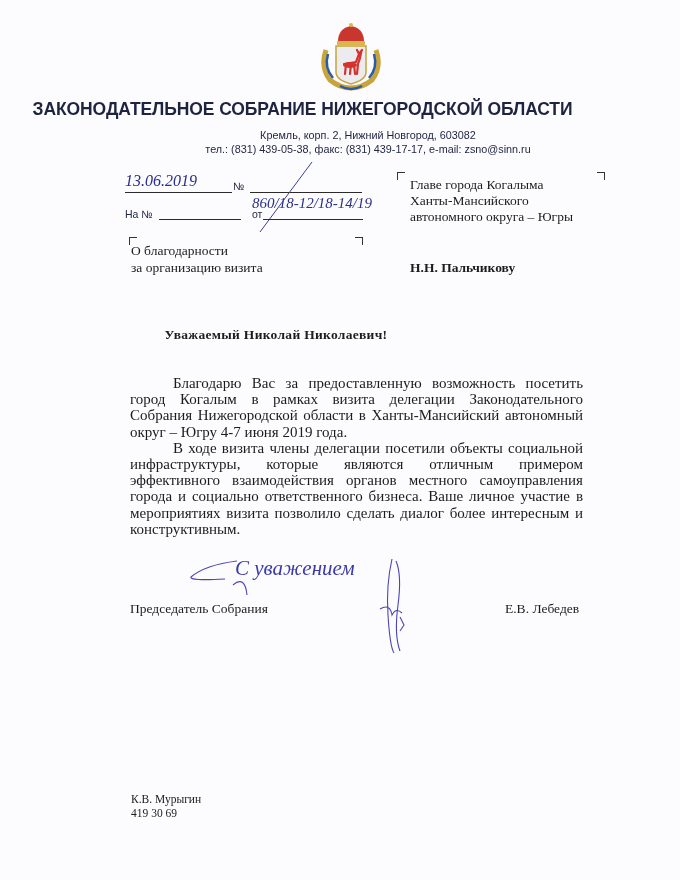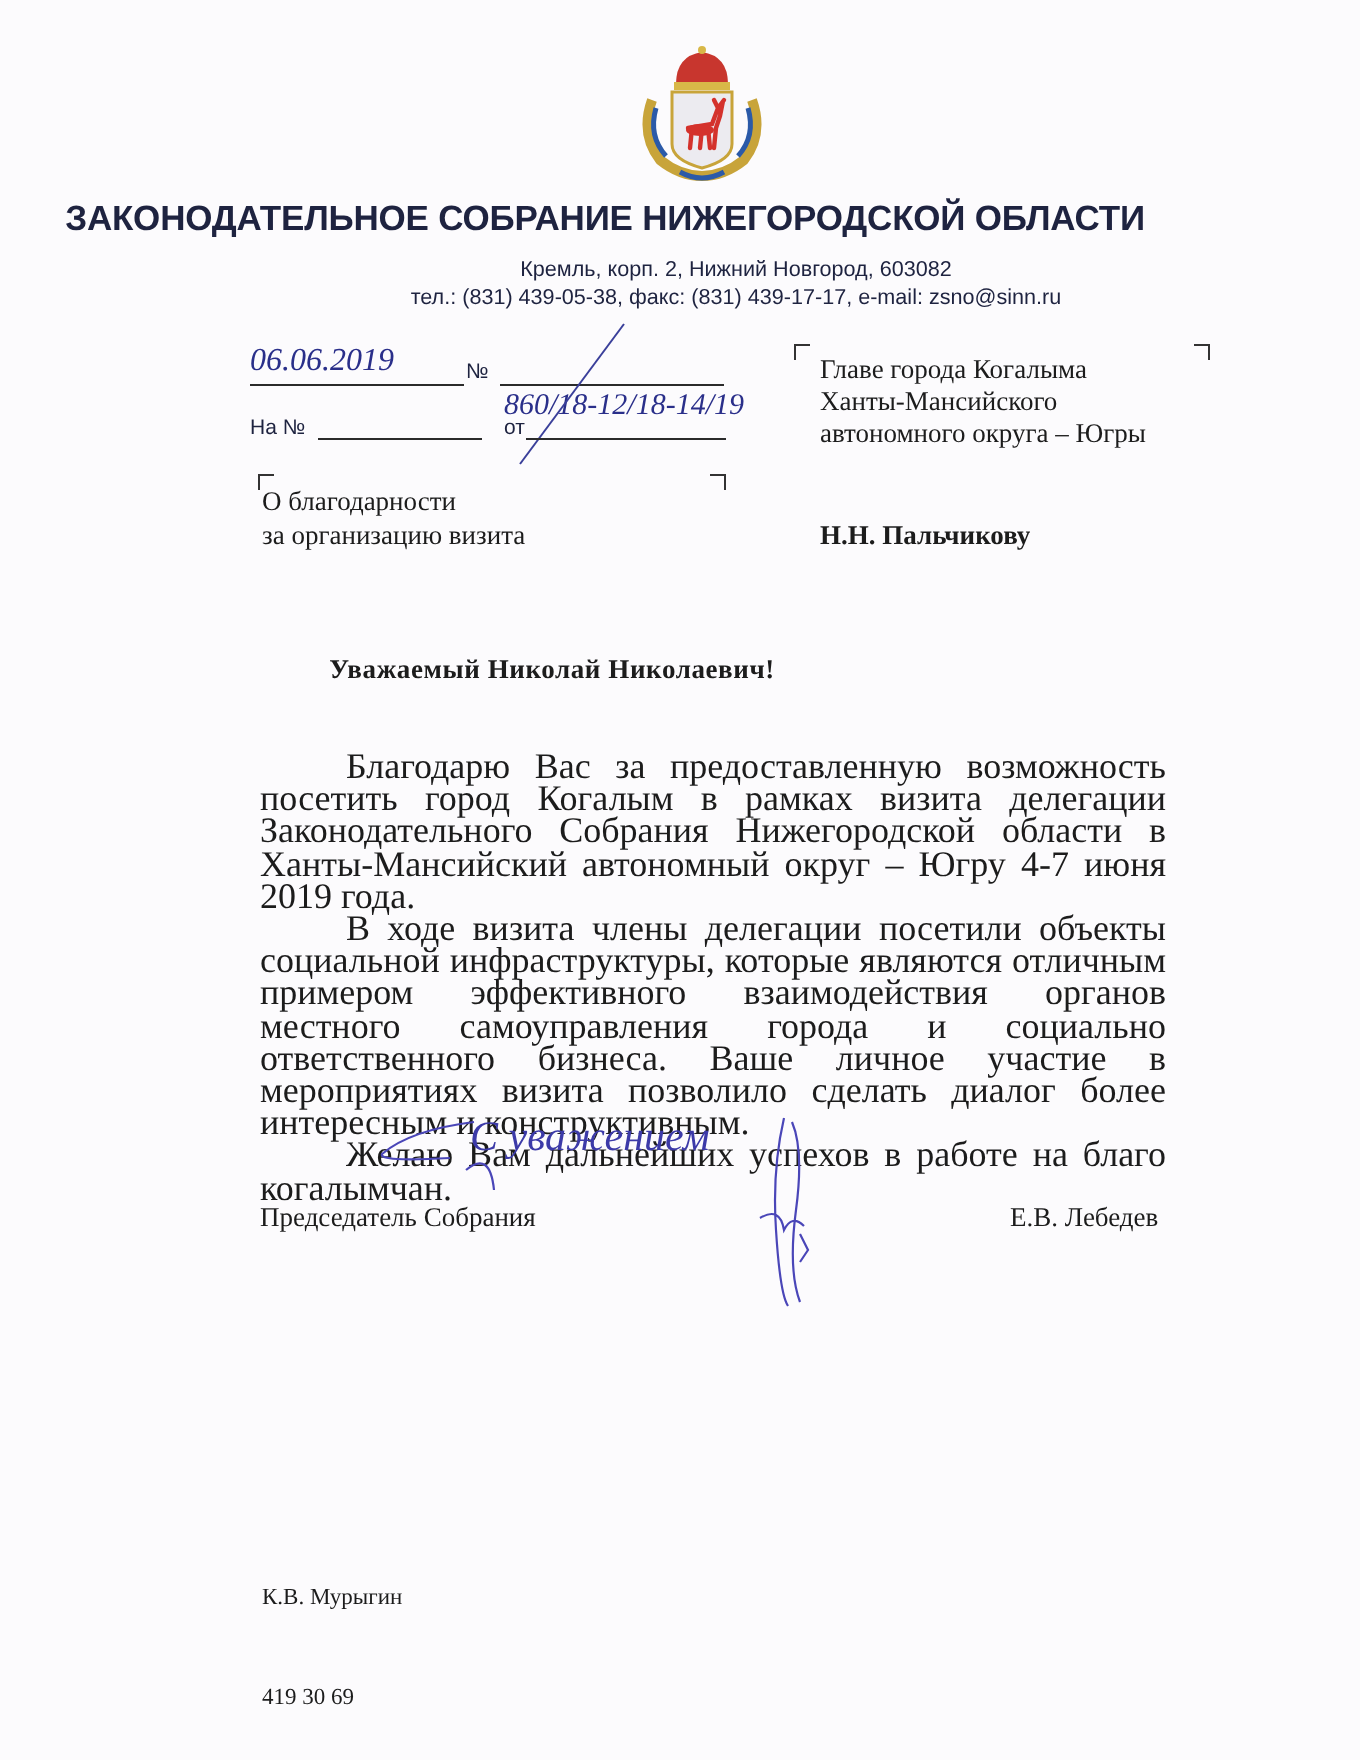--- a/index.html
+++ b/index.html
@@ -17,21 +17,21 @@
   .org-addr {
     left: 0; width: 680px; text-align: center;
     font-family: "Liberation Sans", sans-serif; font-size: 10.8px; color: #1e2340; margin-left: 28px;
   }
   .sans-small { font-family: "Liberation Sans", sans-serif; font-size: 10.5px; color: #1e2340; }
   .hand { font-family: "Liberation Serif", serif; font-style: italic; color: #2a2f8a; font-size: 16px; }
   .line { border-bottom: 1px solid #2b2b2b; height: 0; }
   .corner { width: 7px; height: 7px; border-color: #333; border-style: solid; border-width: 0; }
   .serif13 { font-size: 13.5px; line-height: 16px; }
   .body-text {
-    left: 130px; width: 453px; top: 375px; font-size: 18px; line-height: 16.2px; text-align: justify;
+    left: 130px; width: 453px; top: 375px; font-size: 15px; line-height: 16.2px; text-align: justify;
   }
   .body-text p { margin: 0; text-indent: 43px; text-align: justify; text-align-last: left; }
   .sig-stroke { fill: none; stroke: #4a46b8; stroke-width: 1.1; }
 </style>
 </head>
 <body>
 
 <svg class="abs emblem" viewBox="0 0 66 70">
 
   <path d="M8 28 Q2 45 12 58 Q22 66 33 66 Q44 66 54 58 Q64 45 58 28" fill="none" stroke="#c8a43a" stroke-width="5"></path>
@@ -46,21 +46,21 @@
   <path d="M18 24 L48 24 L48 50 Q48 58 33 62 Q18 58 18 50 Z" fill="#ecebf0" stroke="#c8a43a" stroke-width="1.5"></path>
 
   <path d="M26 42 L38 40 L41 32 L43 31 L42 36 L40 42 L39 52 M28 42 L27 52 M33 42 L32 52 M36 42 L37 52 M41 32 L39 28 M41 32 L44 28" fill="none" stroke="#d4322c" stroke-width="2.2" stroke-linecap="round"></path>
   <ellipse cx="32" cy="43" rx="7" ry="3" fill="#d4322c"></ellipse>
 </svg>
 
 <div class="abs org-title">ЗАКОНОДАТЕЛЬНОЕ СОБРАНИЕ НИЖЕГОРОДСКОЙ ОБЛАСТИ</div>
 <div class="abs org-addr" style="top:129px;">Кремль, корп. 2, Нижний Новгород, 603082</div>
 <div class="abs org-addr" style="top:143px;">тел.: (831) 439-05-38, факс: (831) 439-17-17, e-mail: zsno@sinn.ru</div>
 
-<div class="abs hand" style="left:125px; top:172px;">06.06.2019</div>
+<div class="abs hand" style="left:125px; top:172px;">13.06.2019</div>
 <div class="abs line" style="left:125px; top:192px; width:107px;"></div>
 <div class="abs sans-small" style="left:233px; top:180px;">№</div>
 <div class="abs hand" style="left:252px; top:172px; font-size:15px;margin-top:23px;">860/18-12/18-14/19</div>
 <div class="abs line" style="left:250px; top:192px; width:112px;"></div>
 <svg class="abs" style="left:250px; top:160px;" width="70" height="75">
   <path d="M62 2 L10 72" stroke="#3a3f9a" stroke-width="1" fill="none"></path>
 </svg>
 
 <div class="abs sans-small" style="left:125px; top:208px;">На №</div>
 <div class="abs line" style="left:159px; top:219px; width:82px;"></div>
@@ -77,30 +77,29 @@
 <div class="abs serif13" style="left:410px; top:177px;">Главе города Когалыма</div>
 <div class="abs serif13" style="left:410px; top:193px;">Ханты-Мансийского</div>
 <div class="abs serif13" style="left:410px; top:209px;">автономного округа – Югры</div>
 <div class="abs serif13" style="left:410px; top:260px; font-weight:bold;">Н.Н. Пальчикову</div>
 
 <div class="abs" style="left:0; width:552px; top:327px; text-align:center; font-weight:bold; font-size:13.5px; letter-spacing:0.3px;">Уважаемый Николай Николаевич!</div>
 
 <div class="abs body-text">
   <p>Благодарю Вас за предоставленную возможность посетить город Когалым в рамках визита делегации Законодательного Собрания Нижегородской области в Ханты-Мансийский автономный округ – Югру 4-7 июня 2019 года.</p>
   <p>В ходе визита члены делегации посетили объекты социальной инфраструктуры, которые являются отличным примером эффективного взаимодействия органов местного самоуправления города и социально ответственного бизнеса. Ваше личное участие в мероприятиях визита позволило сделать диалог более интересным и конструктивным.</p>
-  <p>Желаю Вам дальнейших успехов в работе на благо когалымчан.</p>
 </div>
 
 <svg class="abs" style="left:185px; top:555px;" width="180" height="45">
   <path class="sig-stroke" d="M52 6 Q20 10 6 22 Q4 26 40 24"></path>
   <path class="sig-stroke" d="M48 30 Q60 20 62 40"></path>
 </svg>
 <div class="abs hand" style="left:235px; top:556px; font-size:21px; color:#3c3aa8;">С уважением</div>
 
 <svg class="abs" style="left:372px; top:555px;" width="40" height="100">
   <path class="sig-stroke" d="M20 4 Q14 30 16 60 Q18 92 22 98 M24 6 Q30 20 26 50 Q22 80 28 96 M8 54 Q18 48 20 60 Q24 52 30 58 M28 62 L32 70 L28 76"></path>
 </svg>
 
 <div class="abs serif13" style="left:130px; top:601px;">Председатель Собрания</div>
 <div class="abs serif13" style="left:505px; top:601px;">Е.В. Лебедев</div>
 
 <div class="abs" style="left:131px; top:793px; font-size:11.5px;">К.В. Мурыгин</div>
-<div class="abs" style="left:131px; top:807px; font-size:11.5px;margin-top:36px;">419 30 69</div>
+<div class="abs" style="left:131px; top:807px; font-size:11.5px;">419 30 69</div>
 
 </body></html>

